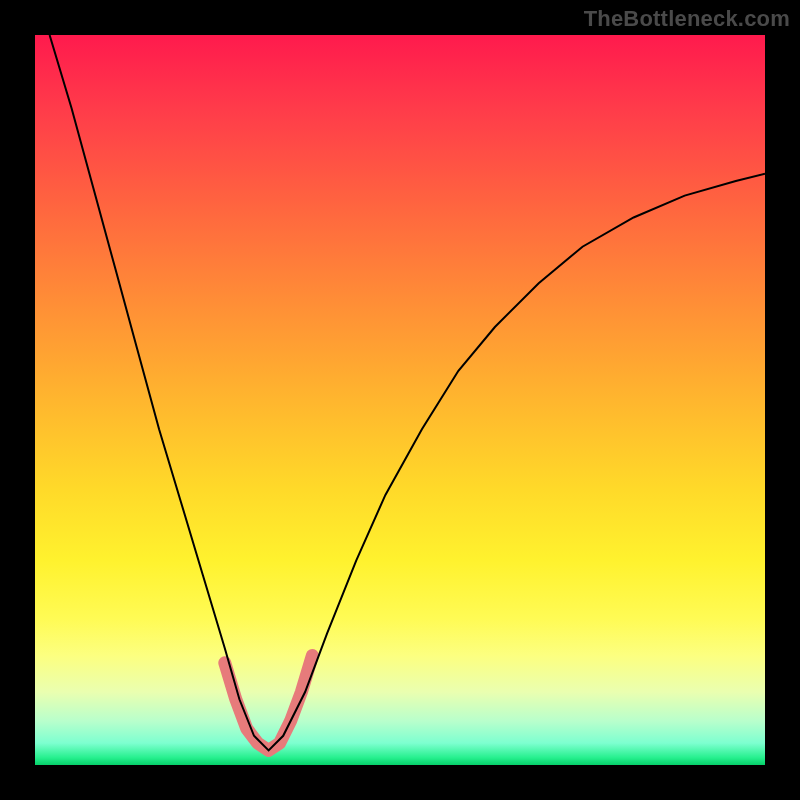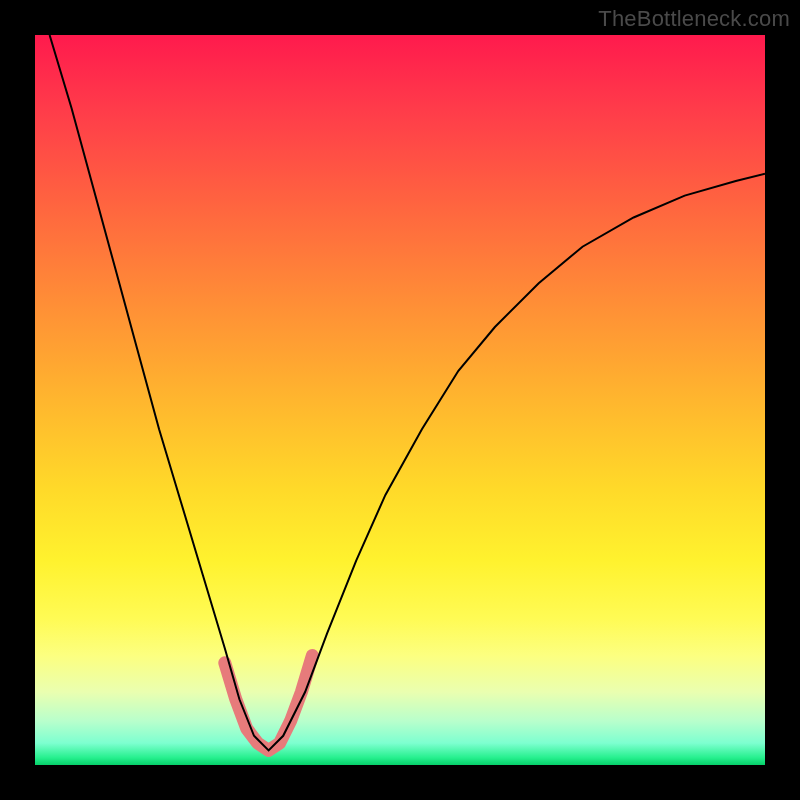--- a/index.html
+++ b/index.html
@@ -17,21 +17,21 @@
     top: 0;
     width: 800px;
     height: 800px;
     background: #000;
   }
   .watermark {
     position: absolute;
     top: 6px;
     right: 10px;
     font-size: 22px;
-    font-weight: 400;
+    font-weight: 700;
     color: #4a4a4a;
     letter-spacing: 0.2px;
     z-index: 10;
   }
   .plot {
     position: absolute;
     left: 35px;
     top: 35px;
     width: 730px;
     height: 730px;

